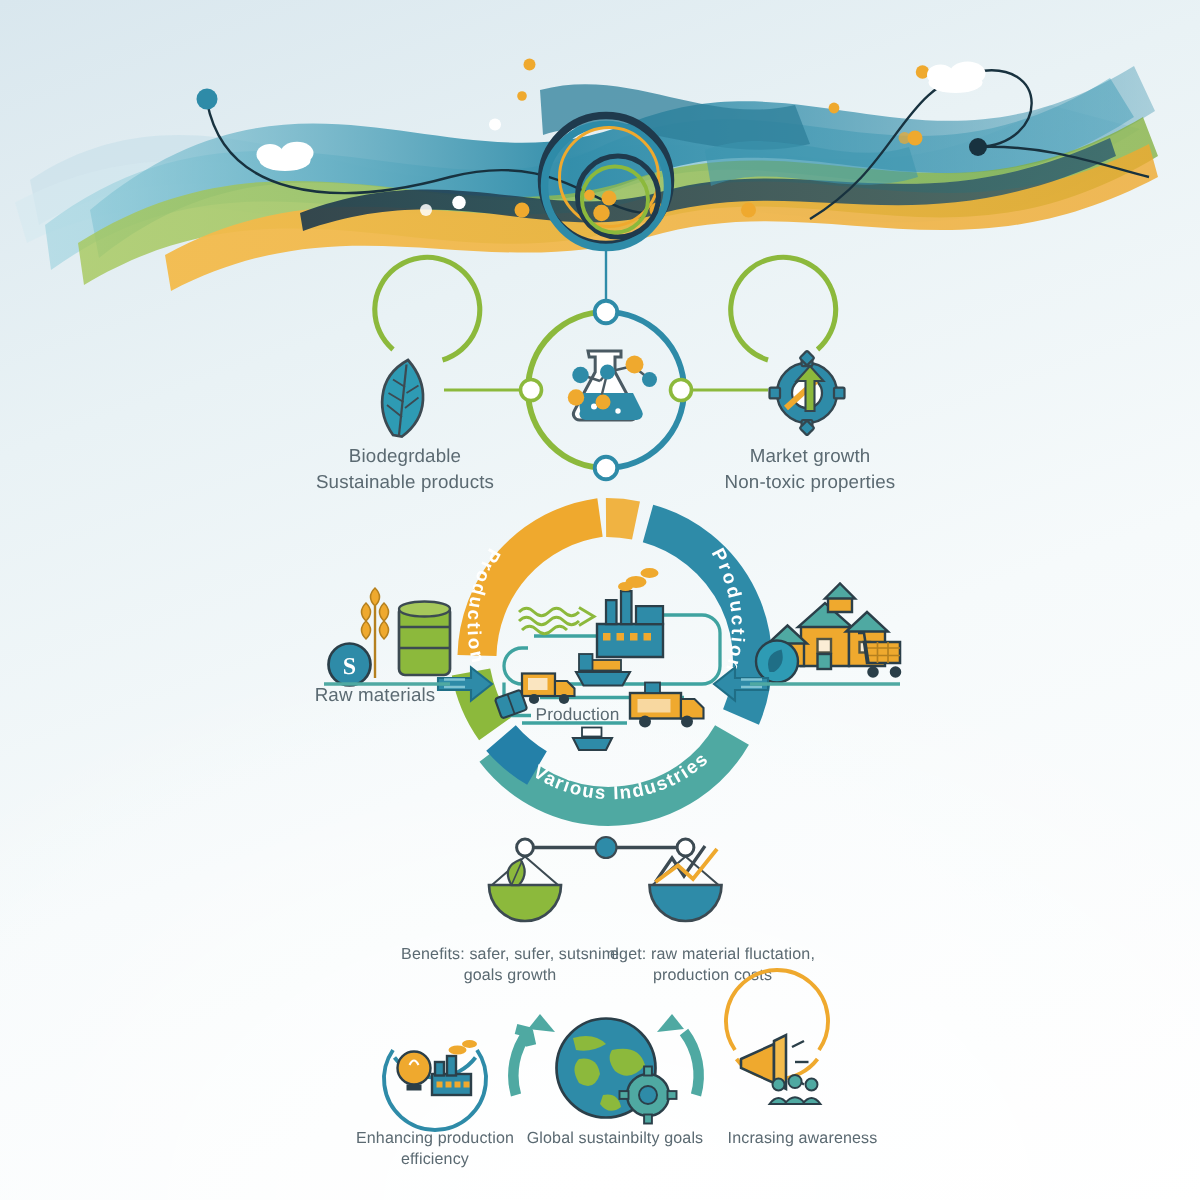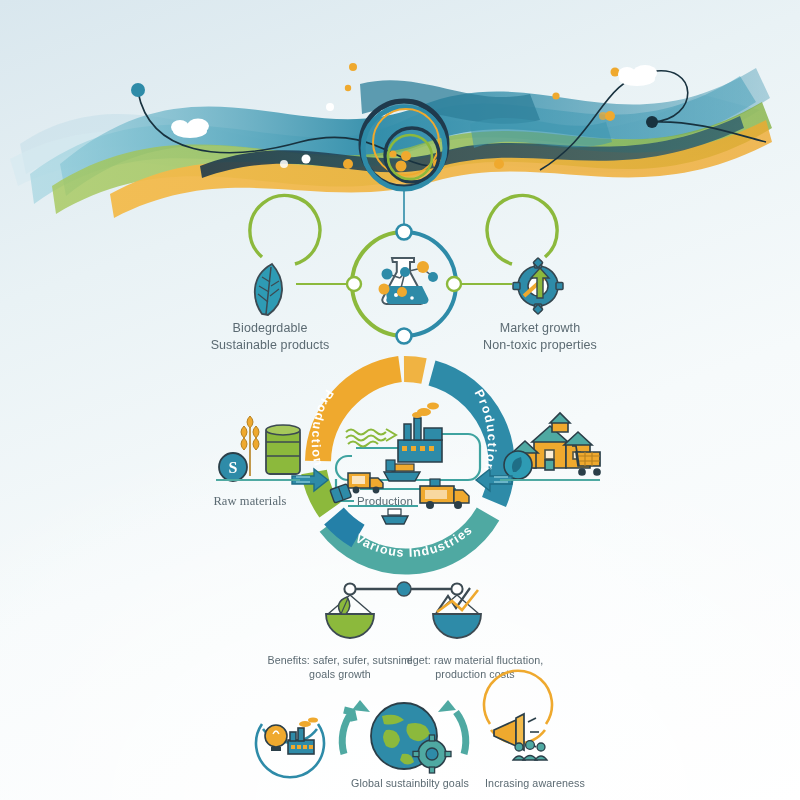--- a/index.html
+++ b/index.html
@@ -5,39 +5,39 @@
   * { margin:0; padding:0; box-sizing:border-box; }
   html,body { width:800px; height:800px; }
   body {
     font-family:"Liberation Sans", sans-serif;
     background:
       radial-gradient(ellipse 120% 80% at 50% 100%, #ffffff 0%, rgba(255,255,255,0) 60%),
       linear-gradient(160deg, #d9e7ee 0%, #e9f2f5 28%, #f6fafb 58%, #ffffff 100%);
     overflow:hidden;
     position:relative;
   }
-  .stage { position:absolute; inset:0; width:800px; height:664px;margin-top:24px; }
+  .stage { position:absolute; inset:0; width:800px; height:664px; }
   svg.layer { position:absolute; left:0; top:0; width:800px; height:800px; overflow:visible; }
 
   
   .lbl {
     position:absolute;
     color:#5b6a72;
     text-align:center;
     line-height:1.35;
     letter-spacing:.1px;
     white-space:pre-line;
   }
   .lbl-13 { font-size:12.5px; }
   .lbl-12 { font-size:11.5px; }
   .lbl-11 { font-size:10.7px; }
 
   #l-bio      { left:150px; top:296px;  width:240px; }
   #l-market   { left:420px; top:296px;  width:240px; }
-  #l-raw      { left:165px; top:469px;  width:170px;font-family:Liberation Serif, serif; }
+  #l-raw      { left:165px; top:455px;  width:170px; }
   #l-prod     { left:320px; top:470px;  width:130px; }
   #l-consumer { left:465px; top:455px;  width:190px; }
   #l-benefits { left:195px; top:629px;  width:290px; }
   #l-challeng { left:330px; top:629px;  width:290px; }
   #l-eff      { left:210px; top:752px;  width:160px; }
   #l-goals    { left:330px; top:752px;  width:160px;text-align:center; }
   #l-aware    { left:455px; top:752px;  width:160px; }
 
   .arc-txt { font-size:12.5px; font-weight:bold; fill:#ffffff; letter-spacing:1.6px; }
   .arc-txt-d { font-size:12.5px; font-weight:bold; fill:#ffffff; letter-spacing:1.1px; }
@@ -459,16 +459,18 @@
         <circle cx="519" cy="723" r="4"></circle>
           <path d="M513 736 q6 -8 12 0 z"></path>
         <circle cx="530" cy="721" r="4.4"></circle>
           <path d="M523 736 q7 -9 14 0 z"></path>
         <circle cx="541" cy="723" r="4"></circle>
           <path d="M535 736 q6 -8 12 0 z"></path>
       </g>
     </g>
   </svg>
 
+  <div class="lbl lbl-11" id="l-eff">Enhancing production
+efficiency</div>
   <div class="lbl lbl-11" id="l-goals">Global sustainbilty goals</div>
   <div class="lbl lbl-11" id="l-aware">Incrasing awareness</div>
 
 </div>
 
 </body></html>

